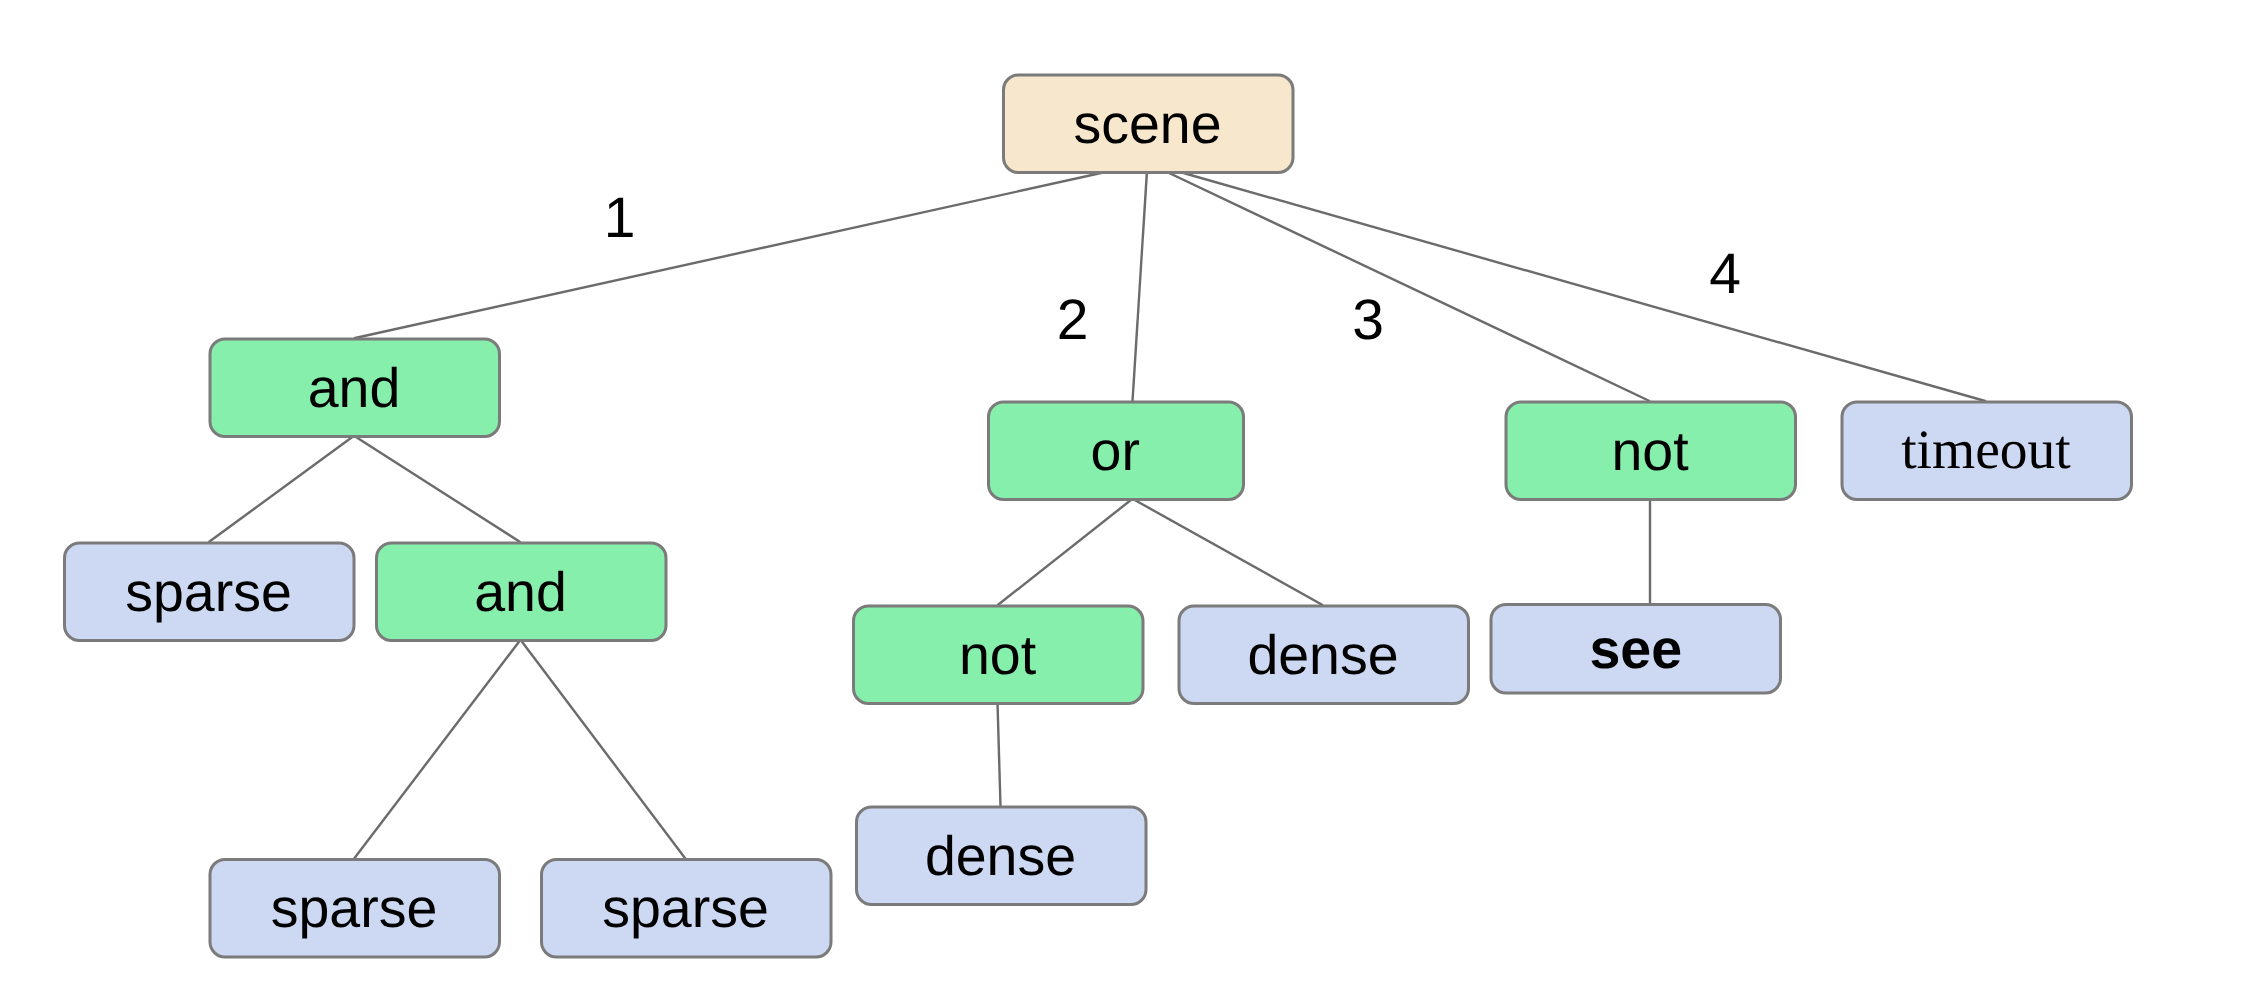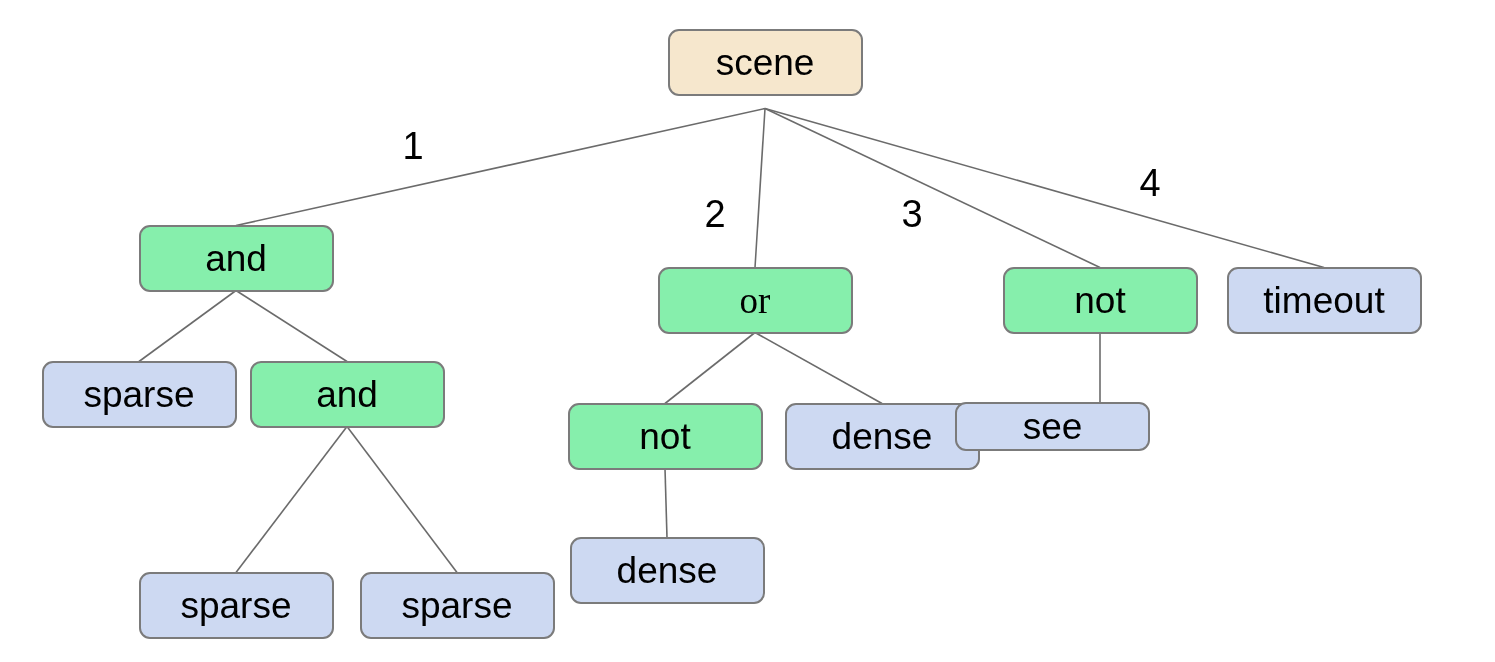--- a/index.html
+++ b/index.html
@@ -58,33 +58,33 @@
       <line x1="236" y1="290.5" x2="139" y2="361.5" stroke="#6b6b6b" stroke-width="1.6"></line>
       <line x1="236" y1="290.5" x2="347" y2="361.5" stroke="#6b6b6b" stroke-width="1.6"></line>
       <line x1="347" y1="426.5" x2="236" y2="572.5" stroke="#6b6b6b" stroke-width="1.6"></line>
       <line x1="347" y1="426.5" x2="457" y2="572.5" stroke="#6b6b6b" stroke-width="1.6"></line>
       <line x1="755" y1="332.5" x2="665" y2="403.5" stroke="#6b6b6b" stroke-width="1.6"></line>
       <line x1="755" y1="332.5" x2="882" y2="403.5" stroke="#6b6b6b" stroke-width="1.6"></line>
       <line x1="665" y1="468.5" x2="667" y2="537.5" stroke="#6b6b6b" stroke-width="1.6"></line>
       <line x1="1100" y1="332.5" x2="1100" y2="402.5" stroke="#6b6b6b" stroke-width="1.6"></line>
     </svg>
   <div id="nodes-layer">
-      <div class="node node--root" style="left: 667.5px; top: 29px; width: 195px; height: 67px;">scene</div>
+      <div class="node node--root" style="left: 667.5px; top: 49px; width: 195px; height: 67px;">scene</div>
       <div class="node node--operator" style="left: 138.5px; top: 224.5px; width: 195px; height: 67px;">and</div>
-      <div class="node node--operator" style="left: 657.5px; top: 266.5px; width: 195px; height: 67px; font-family: Liberation Serif, serif;">or</div>
+      <div class="node node--operator" style="left: 657.5px; top: 266.5px; width: 172px; height: 67px;">or</div>
       <div class="node node--operator" style="left: 1002.5px; top: 266.5px; width: 195px; height: 67px;">not</div>
-      <div class="node node--leaf" style="left: 1226.5px; top: 266.5px; width: 195px; height: 67px;">timeout</div>
+      <div class="node node--leaf" style="left: 1226.5px; top: 266.5px; width: 195px; height: 67px; font-family: Liberation Serif, serif;">timeout</div>
       <div class="node node--leaf" style="left: 41.5px; top: 360.5px; width: 195px; height: 67px;">sparse</div>
       <div class="node node--operator" style="left: 249.5px; top: 360.5px; width: 195px; height: 67px;">and</div>
       <div class="node node--leaf" style="left: 138.5px; top: 571.5px; width: 195px; height: 67px;">sparse</div>
       <div class="node node--leaf" style="left: 359.5px; top: 571.5px; width: 195px; height: 67px;">sparse</div>
       <div class="node node--operator" style="left: 567.5px; top: 402.5px; width: 195px; height: 67px;">not</div>
       <div class="node node--leaf" style="left: 784.5px; top: 402.5px; width: 195px; height: 67px;">dense</div>
       <div class="node node--leaf" style="left: 569.5px; top: 536.5px; width: 195px; height: 67px;">dense</div>
-      <div class="node node--leaf" style="left: 955px; top: 401.5px; width: 195px; height: 49px;">see</div>
+      <div class="node node--leaf" style="left: 993px; top: 401.5px; width: 195px; height: 61px; font-weight: bold;">see</div>
     </div>
   <div id="labels-layer">
       <div class="edge-label" style="left: 413px; top: 146px;">1</div>
       <div class="edge-label" style="left: 715px; top: 214px;">2</div>
       <div class="edge-label" style="left: 912px; top: 214px;">3</div>
       <div class="edge-label" style="left: 1150px; top: 183px;">4</div>
     </div>
 </div>
 
 </body></html>

